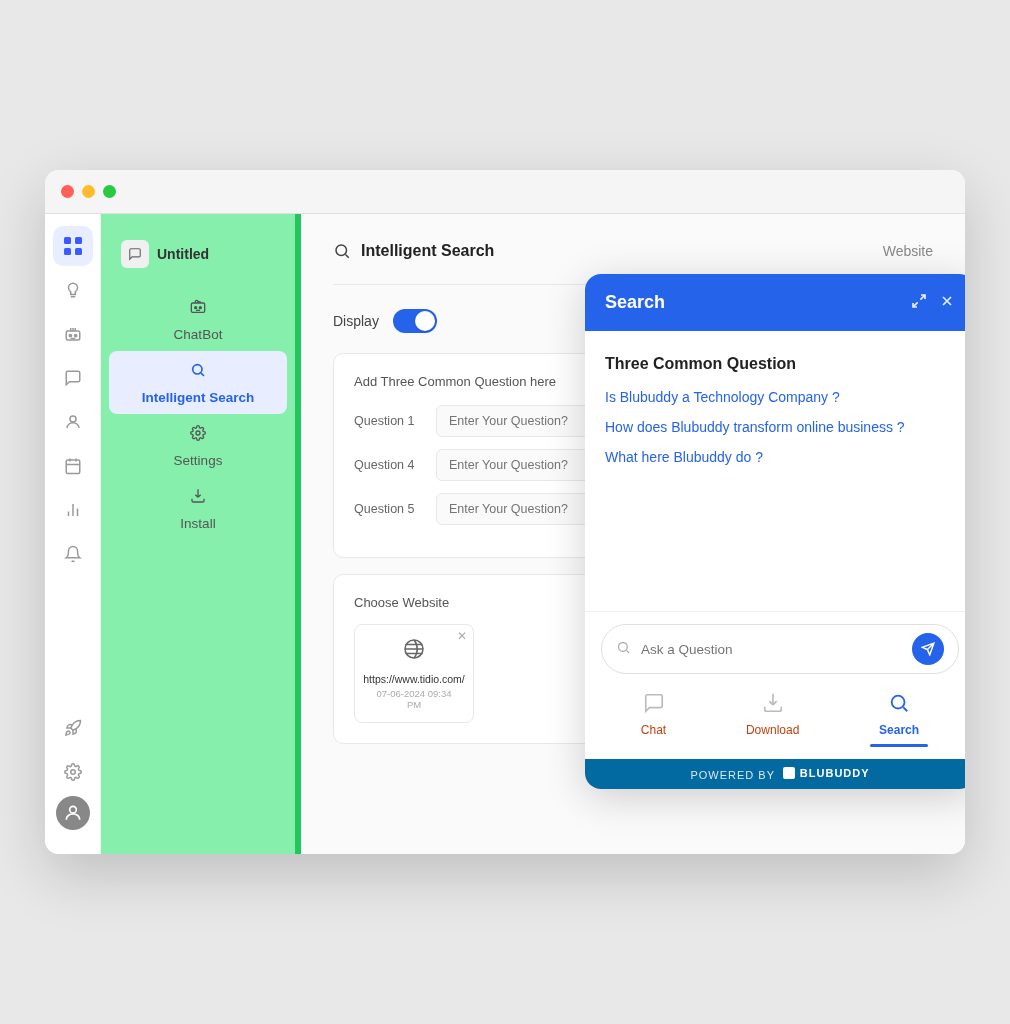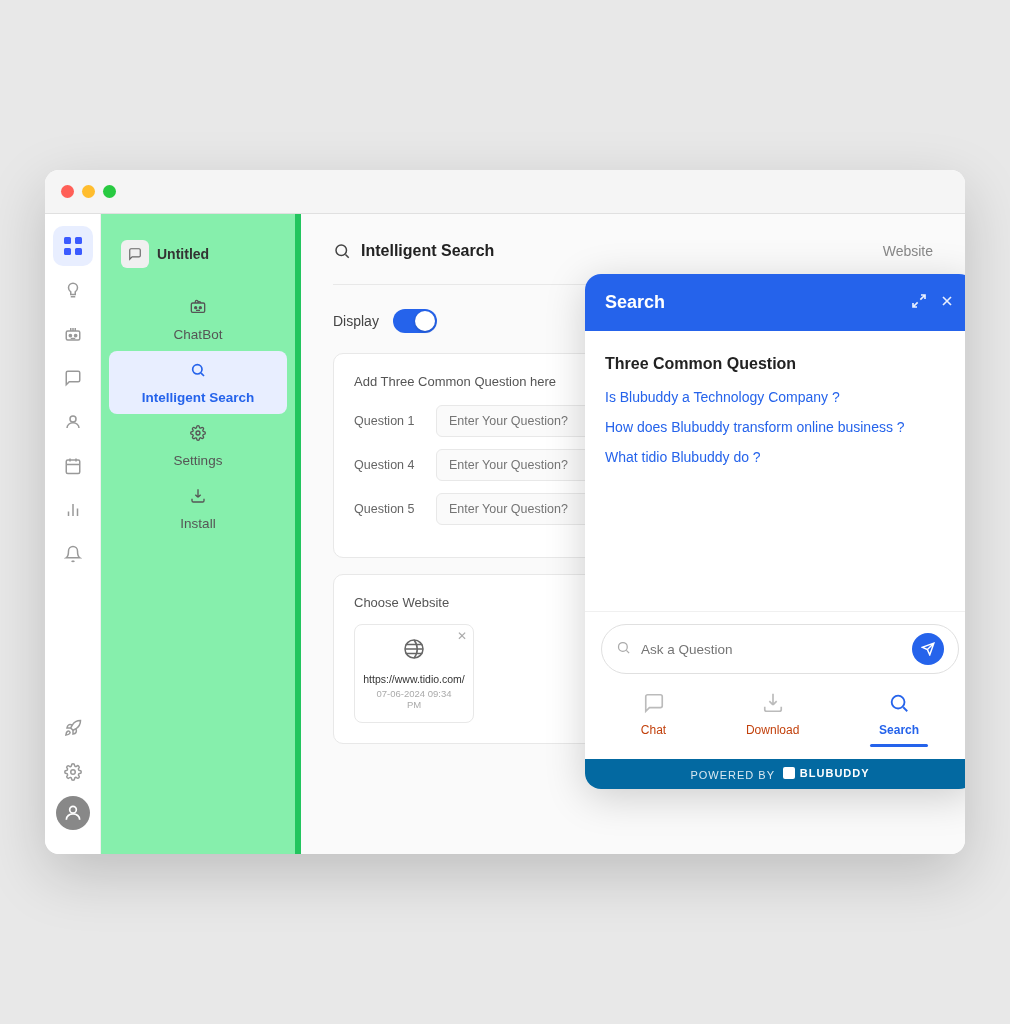--- a/index.html
+++ b/index.html
@@ -646,21 +646,21 @@
                 <path d="M18 6L6 18M6 6l12 12"></path>
               </svg>
             </span>
           </div>
         </div>
 
         <div class="widget-body">
           <div class="widget-section-title">Three Common Question</div>
           <a class="widget-link">Is Blubuddy a Technology Company ?</a>
           <a class="widget-link">How does Blubuddy transform online business ?</a>
-          <a class="widget-link">What tidio Blubuddy do ?</a>
+          <a class="widget-link">What here Blubuddy do ?</a>
         </div>
 
         <div class="widget-footer">
           <div class="search-bar">
             <span class="search-bar-icon">
               <svg width="15" height="15" viewBox="0 0 24 24" fill="none" stroke="#aaa" stroke-width="2">
                 <circle cx="11" cy="11" r="7"></circle>
                 <path d="M21 21l-4.35-4.35"></path>
               </svg>
             </span>

